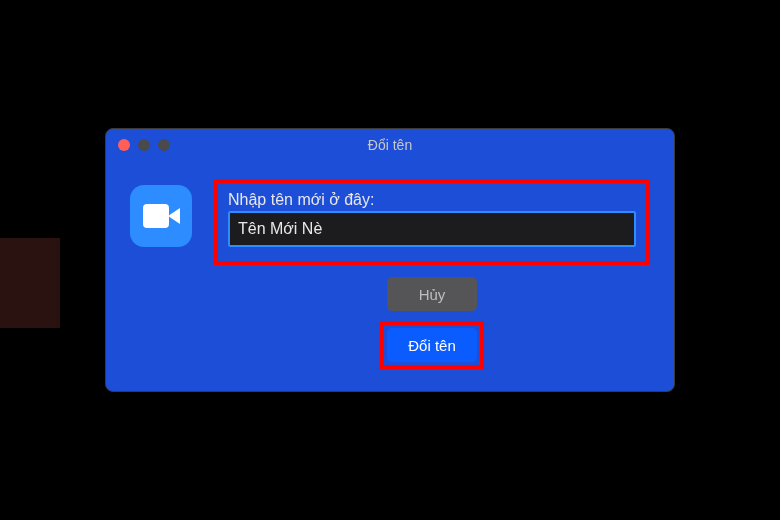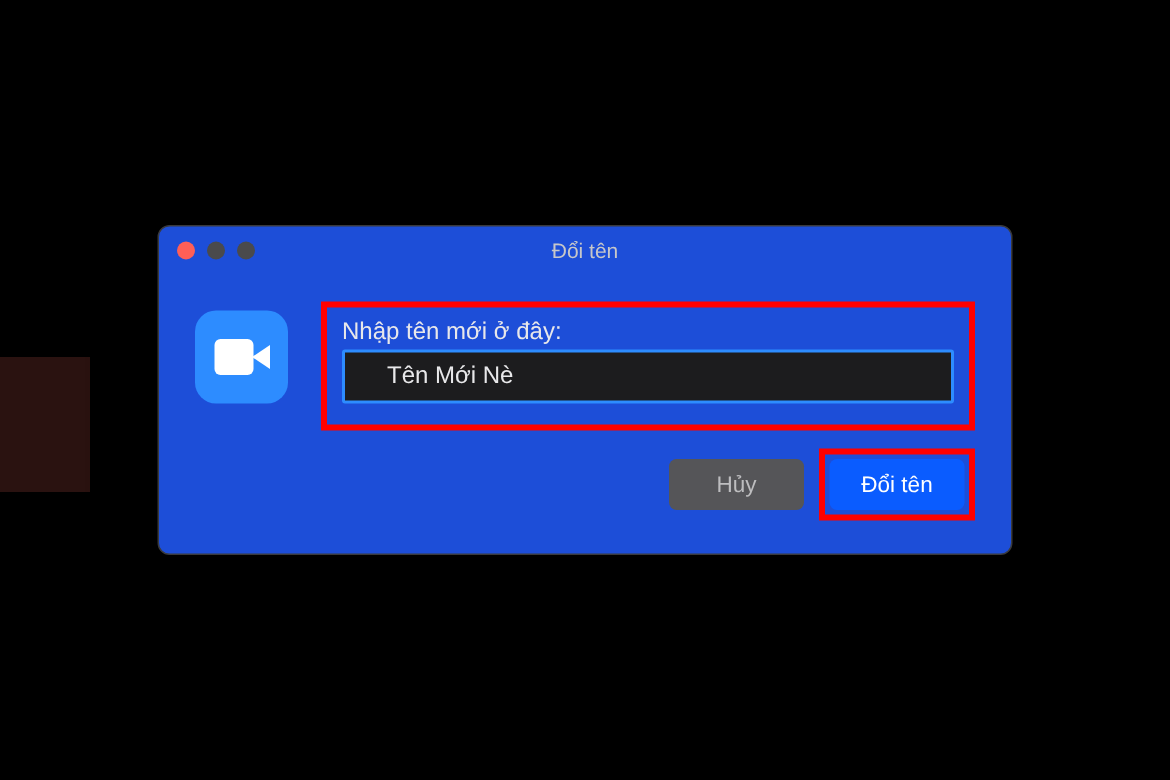--- a/index.html
+++ b/index.html
@@ -106,28 +106,29 @@
       font-size: 16px;
       margin-bottom: 2px;
     }
     .input {
       width: 100%;
       background: #1c1c1e;
       border: 2px solid #2d8cff;
       border-radius: 2px;
       color: #e8e8ea;
       font-size: 16px;
-      padding: 7px 28px;
+      padding: 7px 8px;
       outline: none;
     }
     .buttons {
       display: flex;
       justify-content: flex-end;
       gap: 10px;
       align-items: center;
+      flex-direction: column;
     }
     .btn {
       min-width: 90px;
       height: 34px;
       border-radius: 5px;
       border: none;
       font-size: 15px;
       cursor: pointer;
       padding: 0 16px;
     }

